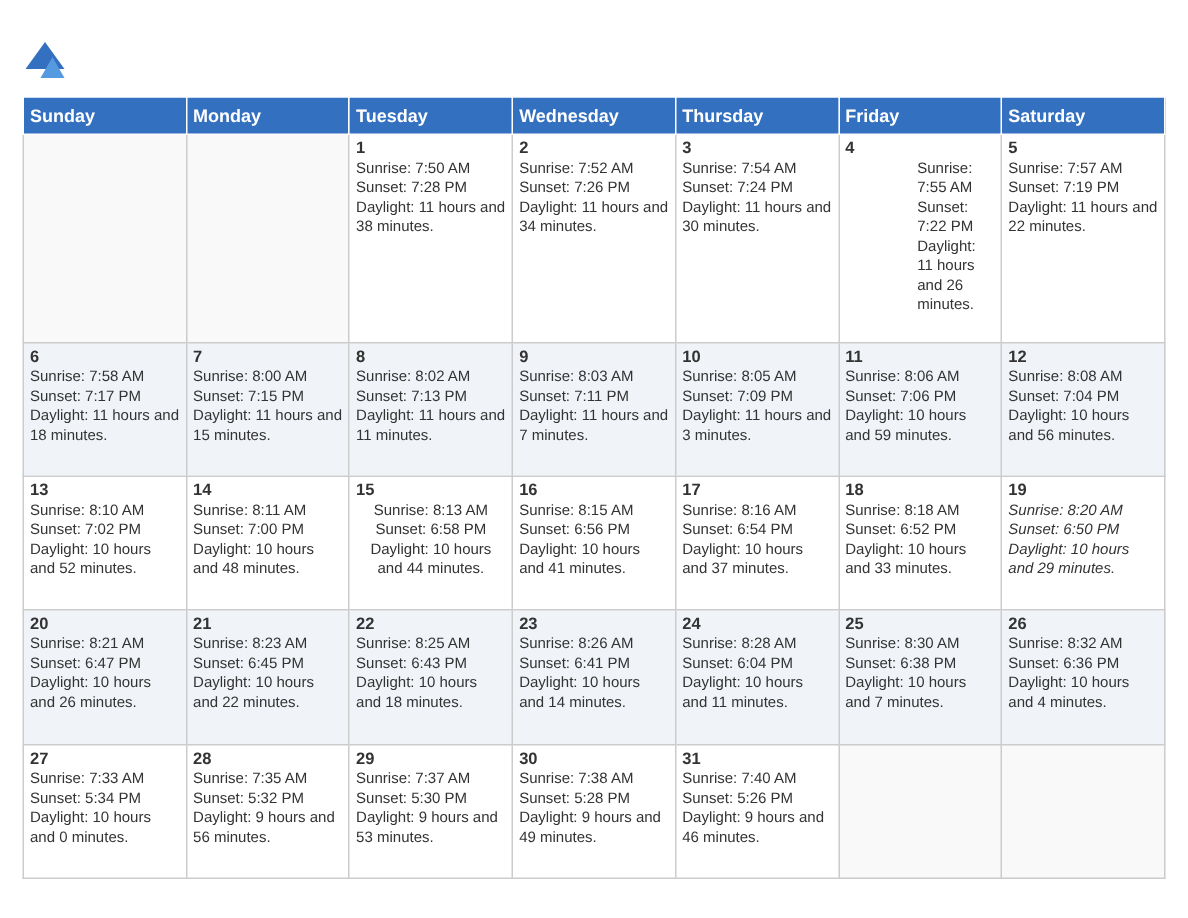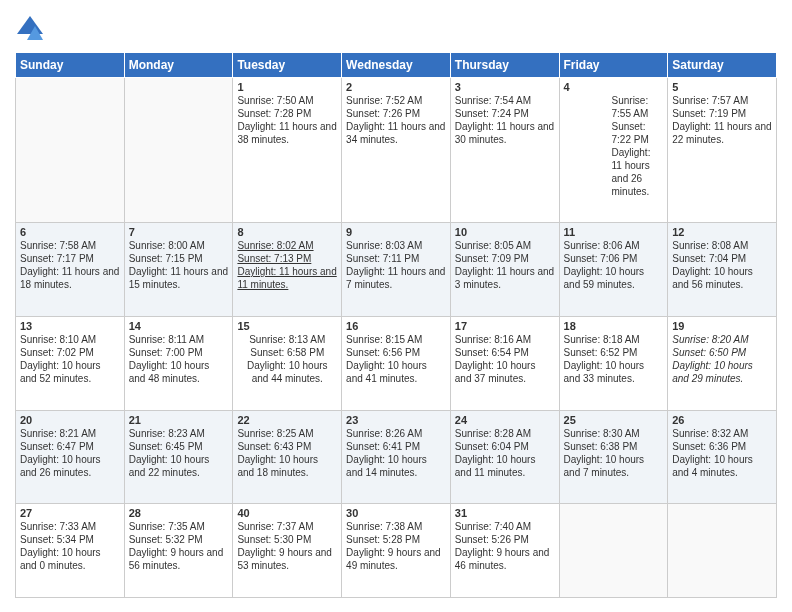--- a/index.html
+++ b/index.html
@@ -6,21 +6,21 @@
     body {
       width: 792px;
       height: 612px;
       font-family: Arial, sans-serif;
       background: #fff;
       overflow: hidden;
     }
     .page {
       width: 792px;
       height: 612px;
-      padding: 14px 15px;
+      padding: 26px 15px;
       display: flex;
       flex-direction: column;
     }
     .header {
       display: flex;
       justify-content: space-between;
       align-items: flex-start;
       margin-bottom: 8px;
     }
     .logo {
@@ -178,21 +178,21 @@
 Daylight: 11 hours and 18 minutes.</div>
           </td>
           <td>
             <span class="day-num">7</span>
             <div class="day-info" style="white-space: pre-line;">Sunrise: 8:00 AM
 Sunset: 7:15 PM
 Daylight: 11 hours and 15 minutes.</div>
           </td>
           <td>
             <span class="day-num">8</span>
-            <div class="day-info" style="white-space: pre-line; text-decoration: underline;">Sunrise: 8:02 AM
+            <div class="day-info" style="white-space: pre-line;">Sunrise: 8:02 AM
 Sunset: 7:13 PM
 Daylight: 11 hours and 11 minutes.</div>
           </td>
           <td>
             <span class="day-num">9</span>
             <div class="day-info" style="white-space: pre-line;">Sunrise: 8:03 AM
 Sunset: 7:11 PM
 Daylight: 11 hours and 7 minutes.</div>
           </td>
           <td>
@@ -309,21 +309,21 @@
 Sunset: 5:34 PM
 Daylight: 10 hours and 0 minutes.</div>
           </td>
           <td>
             <span class="day-num">28</span>
             <div class="day-info" style="white-space: pre-line;">Sunrise: 7:35 AM
 Sunset: 5:32 PM
 Daylight: 9 hours and 56 minutes.</div>
           </td>
           <td>
-            <span class="day-num">40</span>
+            <span class="day-num">29</span>
             <div class="day-info" style="white-space: pre-line;">Sunrise: 7:37 AM
 Sunset: 5:30 PM
 Daylight: 9 hours and 53 minutes.</div>
           </td>
           <td>
             <span class="day-num">30</span>
             <div class="day-info" style="white-space: pre-line;">Sunrise: 7:38 AM
 Sunset: 5:28 PM
 Daylight: 9 hours and 49 minutes.</div>
           </td>

